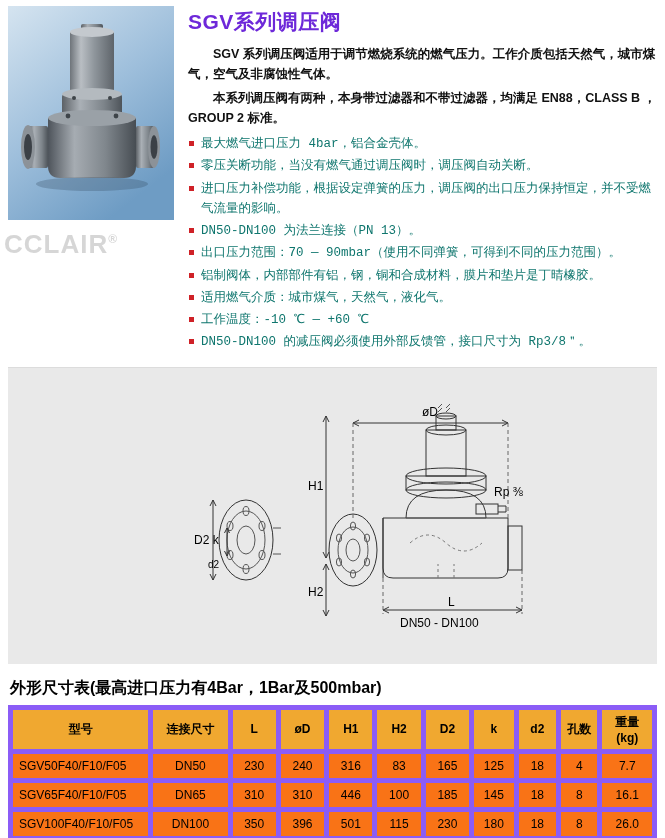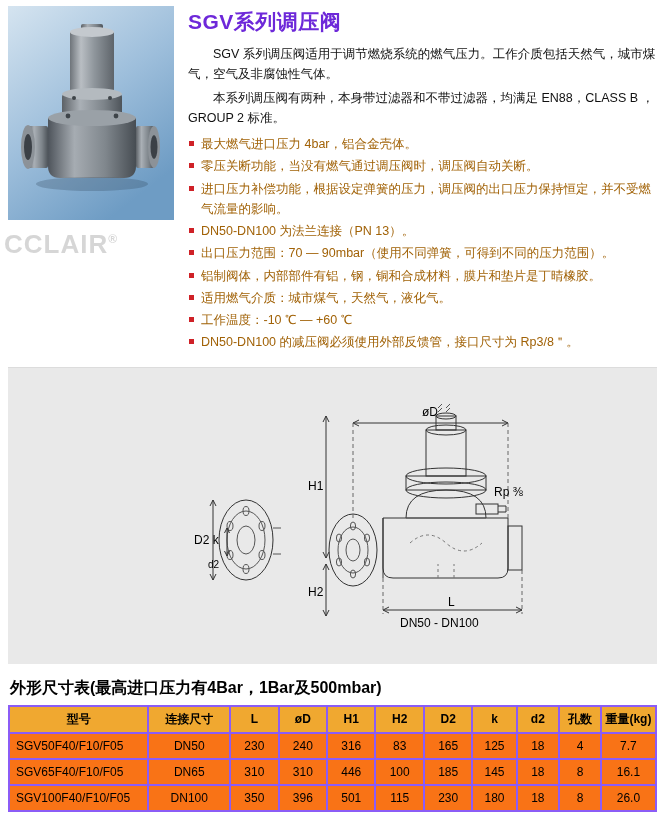--- a/index.html
+++ b/index.html
@@ -42,33 +42,35 @@
     font-weight: bold;
     letter-spacing: 0.5px;
     margin: 2px 0 8px 0;
   }
   .para {
     font-size: 12.5px;
     line-height: 1.62;
     text-indent: 2em;
     margin: 0 0 3px 0;
     color: #111;
+    font-weight: bold;
   }
   .bullets {
     margin: 6px 0 0 0;
     padding: 0;
     list-style: none;
   }
   .bullets li {
     font-size: 12.5px;
     line-height: 1.62;
-    color: #a16207;
+    color: #0f766e;
     padding-left: 13px;
     position: relative;
     margin-bottom: 2px;
+    font-family: Liberation Mono, monospace;
   }
   .bullets li::before {
     content: "";
     position: absolute;
     left: 1px;
     top: 7px;
     width: 5px;
     height: 5px;
     background: #cf2127;
   }
@@ -110,21 +112,21 @@
     font-weight: bold;
     color: #000;
   }
   table.dims {
     border-collapse: collapse;
     margin: 0 8px;
     width: 649px;
     font-size: 12px;
   }
   table.dims th, table.dims td {
-    border: 2px solid #8b5cf6;
+    border: 5px solid #8b5cf6;
     text-align: center;
     padding: 4px 2px;
     height: 16px;
   }
   table.dims thead th {
     background: #f0a830;
     font-weight: bold;
     color: #000;
   }
   table.dims tbody td {

